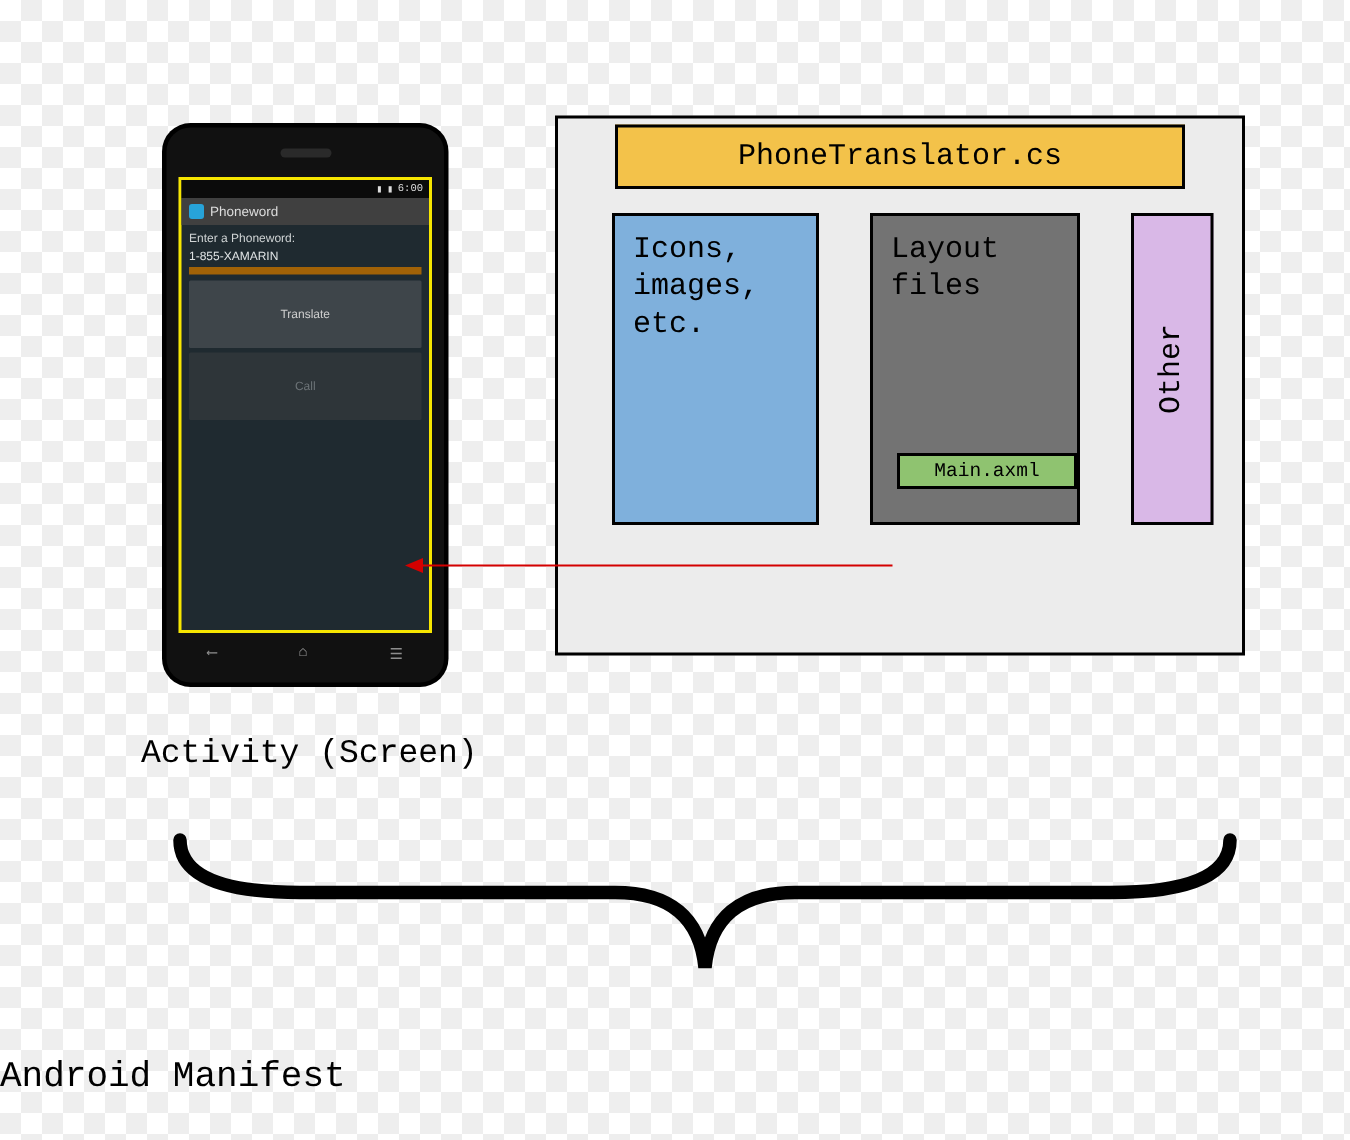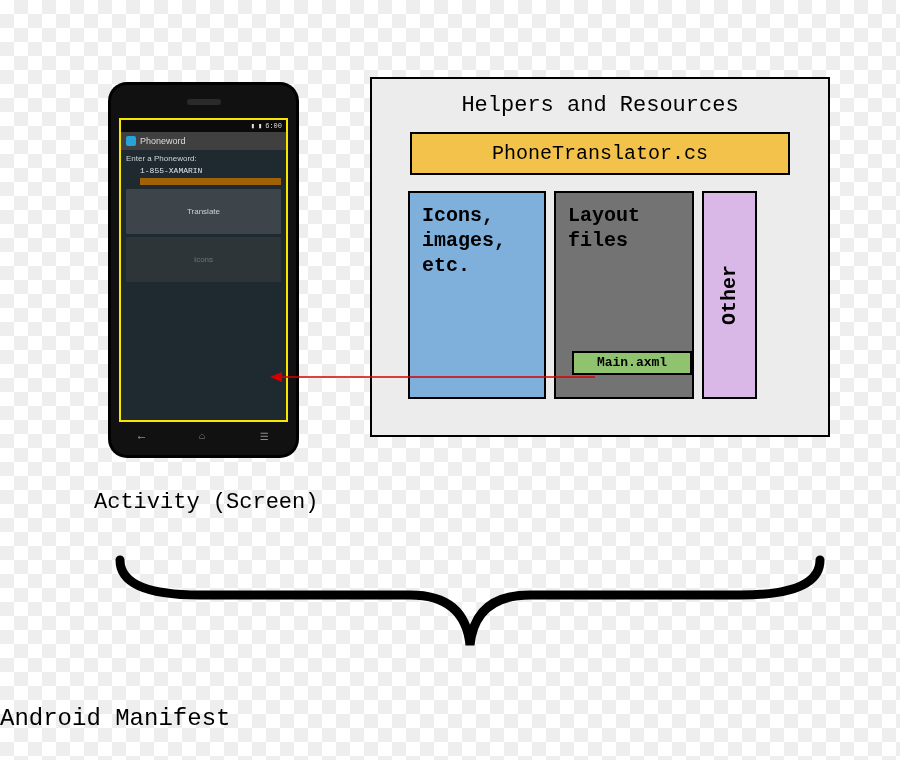--- a/index.html
+++ b/index.html
@@ -68,26 +68,26 @@
     border-radius: 2px;
     display: inline-block;
   }
   .phone-label {
     font-size: 8px;
     color: #cfd3d4;
     padding: 4px 5px 0 5px;
     font-family: Arial, sans-serif;
   }
   .phone-input {
-    margin: 1px 5px 4px 19px;
-    border-bottom: 7px solid #a16207;
+    margin: 1px 5px 4px 5px;
+    border-bottom: 5px solid #a16207;
     color: #dfe3e4;
     font-size: 8px;
     padding: 2px 0 3px 0;
-    font-family: Liberation Mono, monospace;
+    font-family: Liberation Sans, sans-serif;
   }
   .phone-btn {
     margin: 3px 5px;
     background: #3e454a;
     color: #cfcfcf;
     font-size: 8px;
     text-align: center;
     padding: 18px 0;
     border-radius: 1px;
     font-family: Arial, sans-serif;
@@ -119,24 +119,23 @@
   .file-box {
     margin: 4px 38px 14px 38px;
     background: #f3c24a;
     border: 2px solid #000;
     text-align: center;
     font-size: 20px;
     padding: 8px 0;
   }
   .row {
     display: flex;
-    gap: 8px;
+    gap: 34px;
     padding: 2px 30px 0 36px;
     height: 210px;
-    font-weight: bold;
   }
   .box {
     border: 2px solid #000;
     font-size: 20px;
     line-height: 1.25;
     padding: 10px 12px;
   }
   .box.blue   { background: #7fb0dc; flex: 0 0 138px; }
   .box.green  { background: #737373; flex: 0 0 140px; position: relative; }
   .box.purple {
@@ -204,32 +203,31 @@
       <span>▮</span>
       <span>6:00</span>
     </div>
     <div class="phone-appbar">
       <span class="icon"></span>
       <span>Phoneword</span>
     </div>
     <div class="phone-label">Enter a Phoneword:</div>
     <div class="phone-input">1-855-XAMARIN</div>
     <div class="phone-btn">Translate</div>
-    <div class="phone-btn disabled">Icons</div>
+    <div class="phone-btn disabled">Call</div>
   </div>
 
   <div class="phone-navbar">
     <span>⟵</span>
     <span>⌂</span>
     <span>☰</span>
   </div>
 </div>
 
 <div class="panel">
-  <div class="panel-title">Helpers and Resources</div>
   <div class="file-box">PhoneTranslator.cs</div>
   <div class="row">
     <div class="box blue" style="white-space:pre-line;">Icons,
 images,
 etc.</div>
     <div class="box green">
       <div style="white-space:pre-line;">Layout
 files</div>
       <div class="sub-box">Main.axml</div>
     </div>

